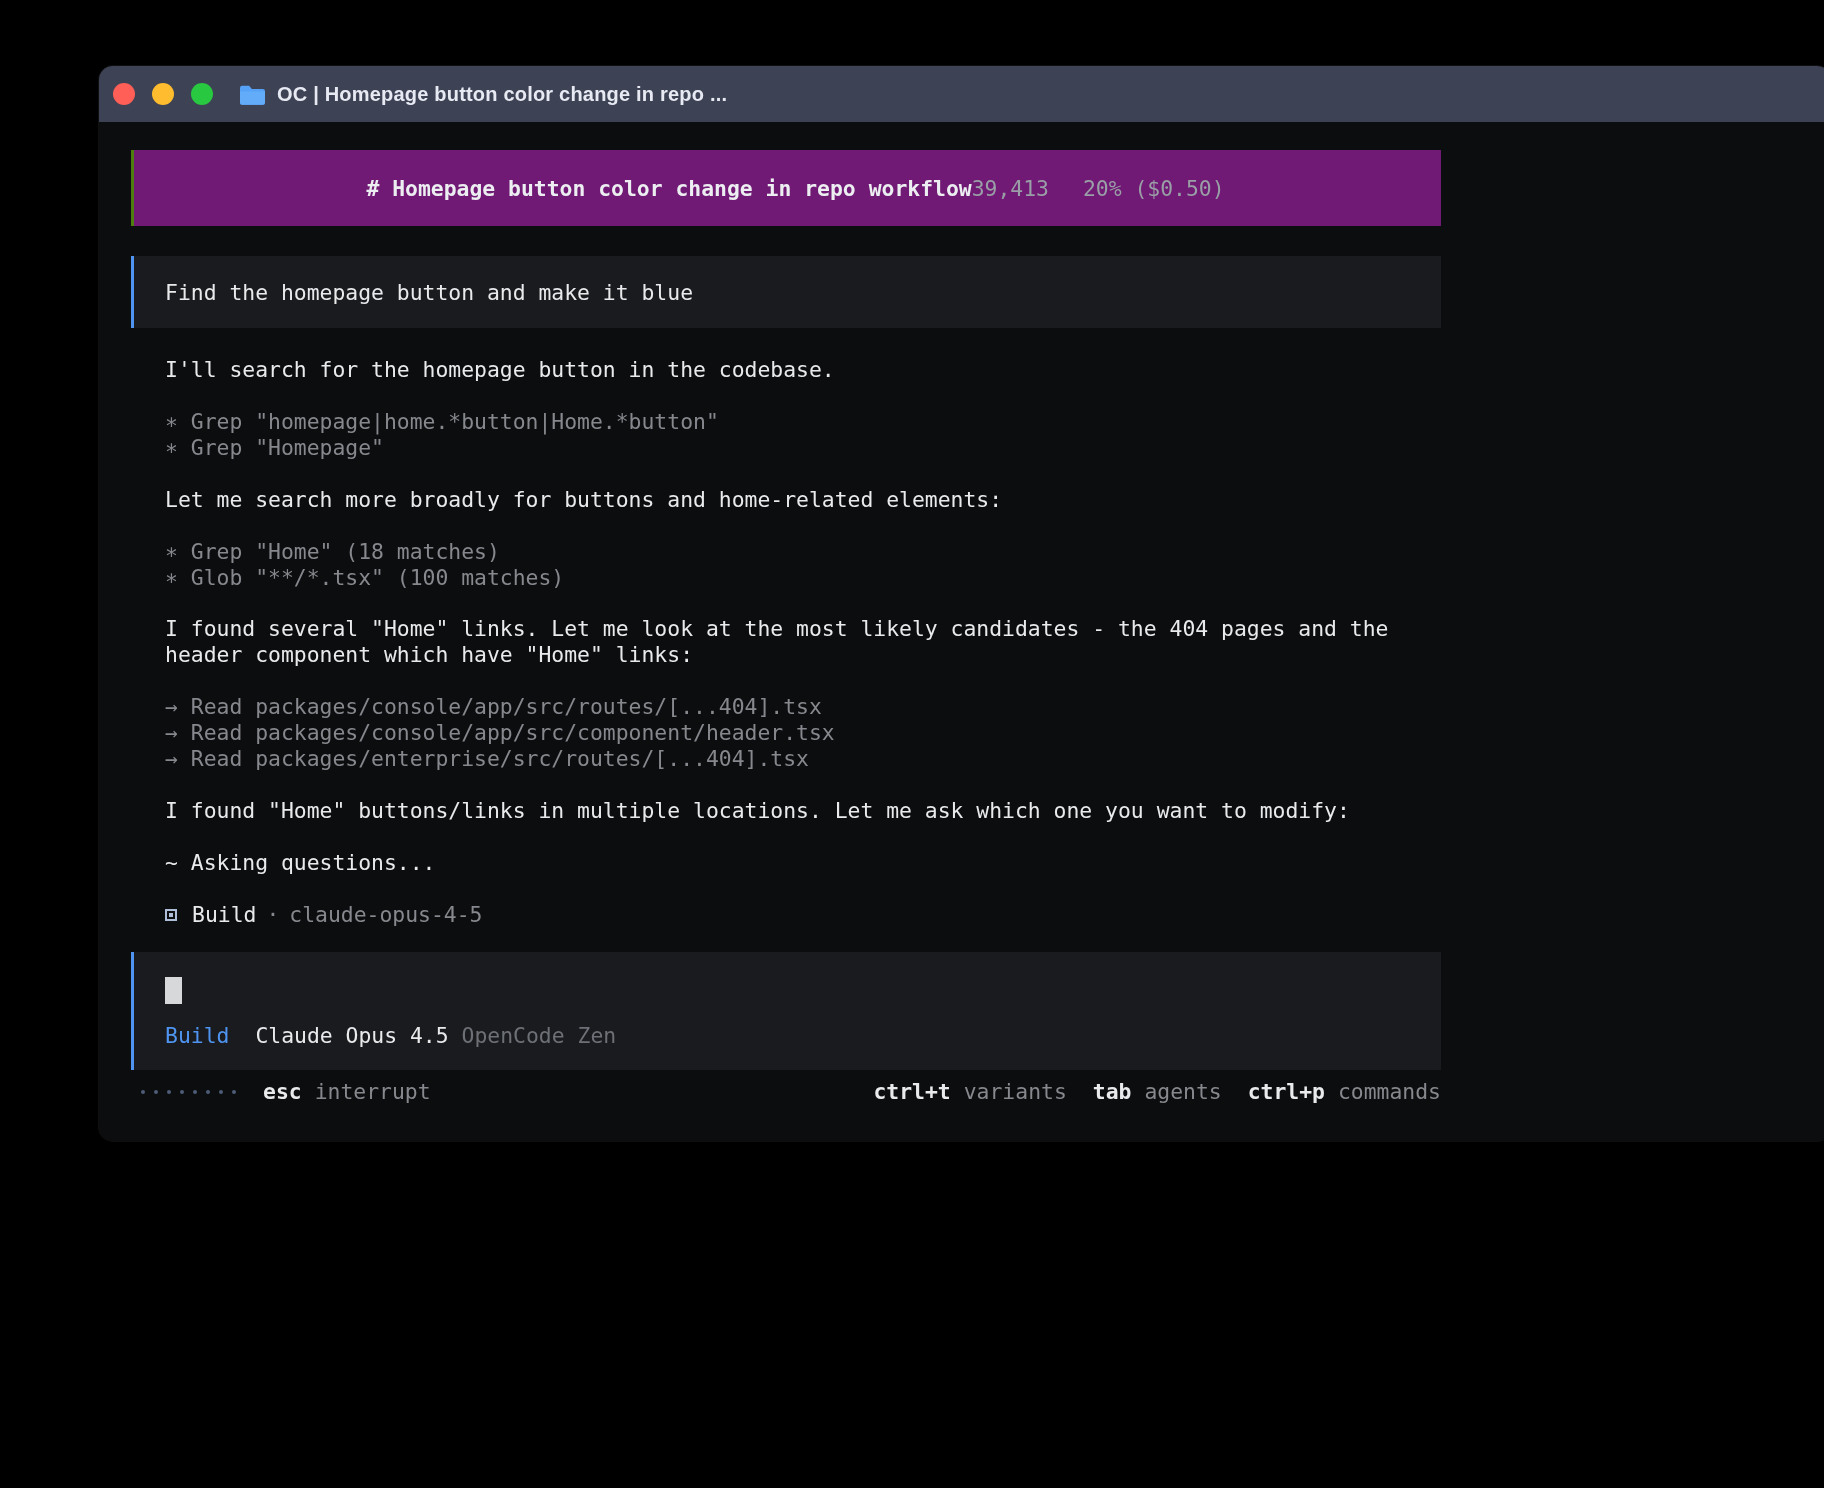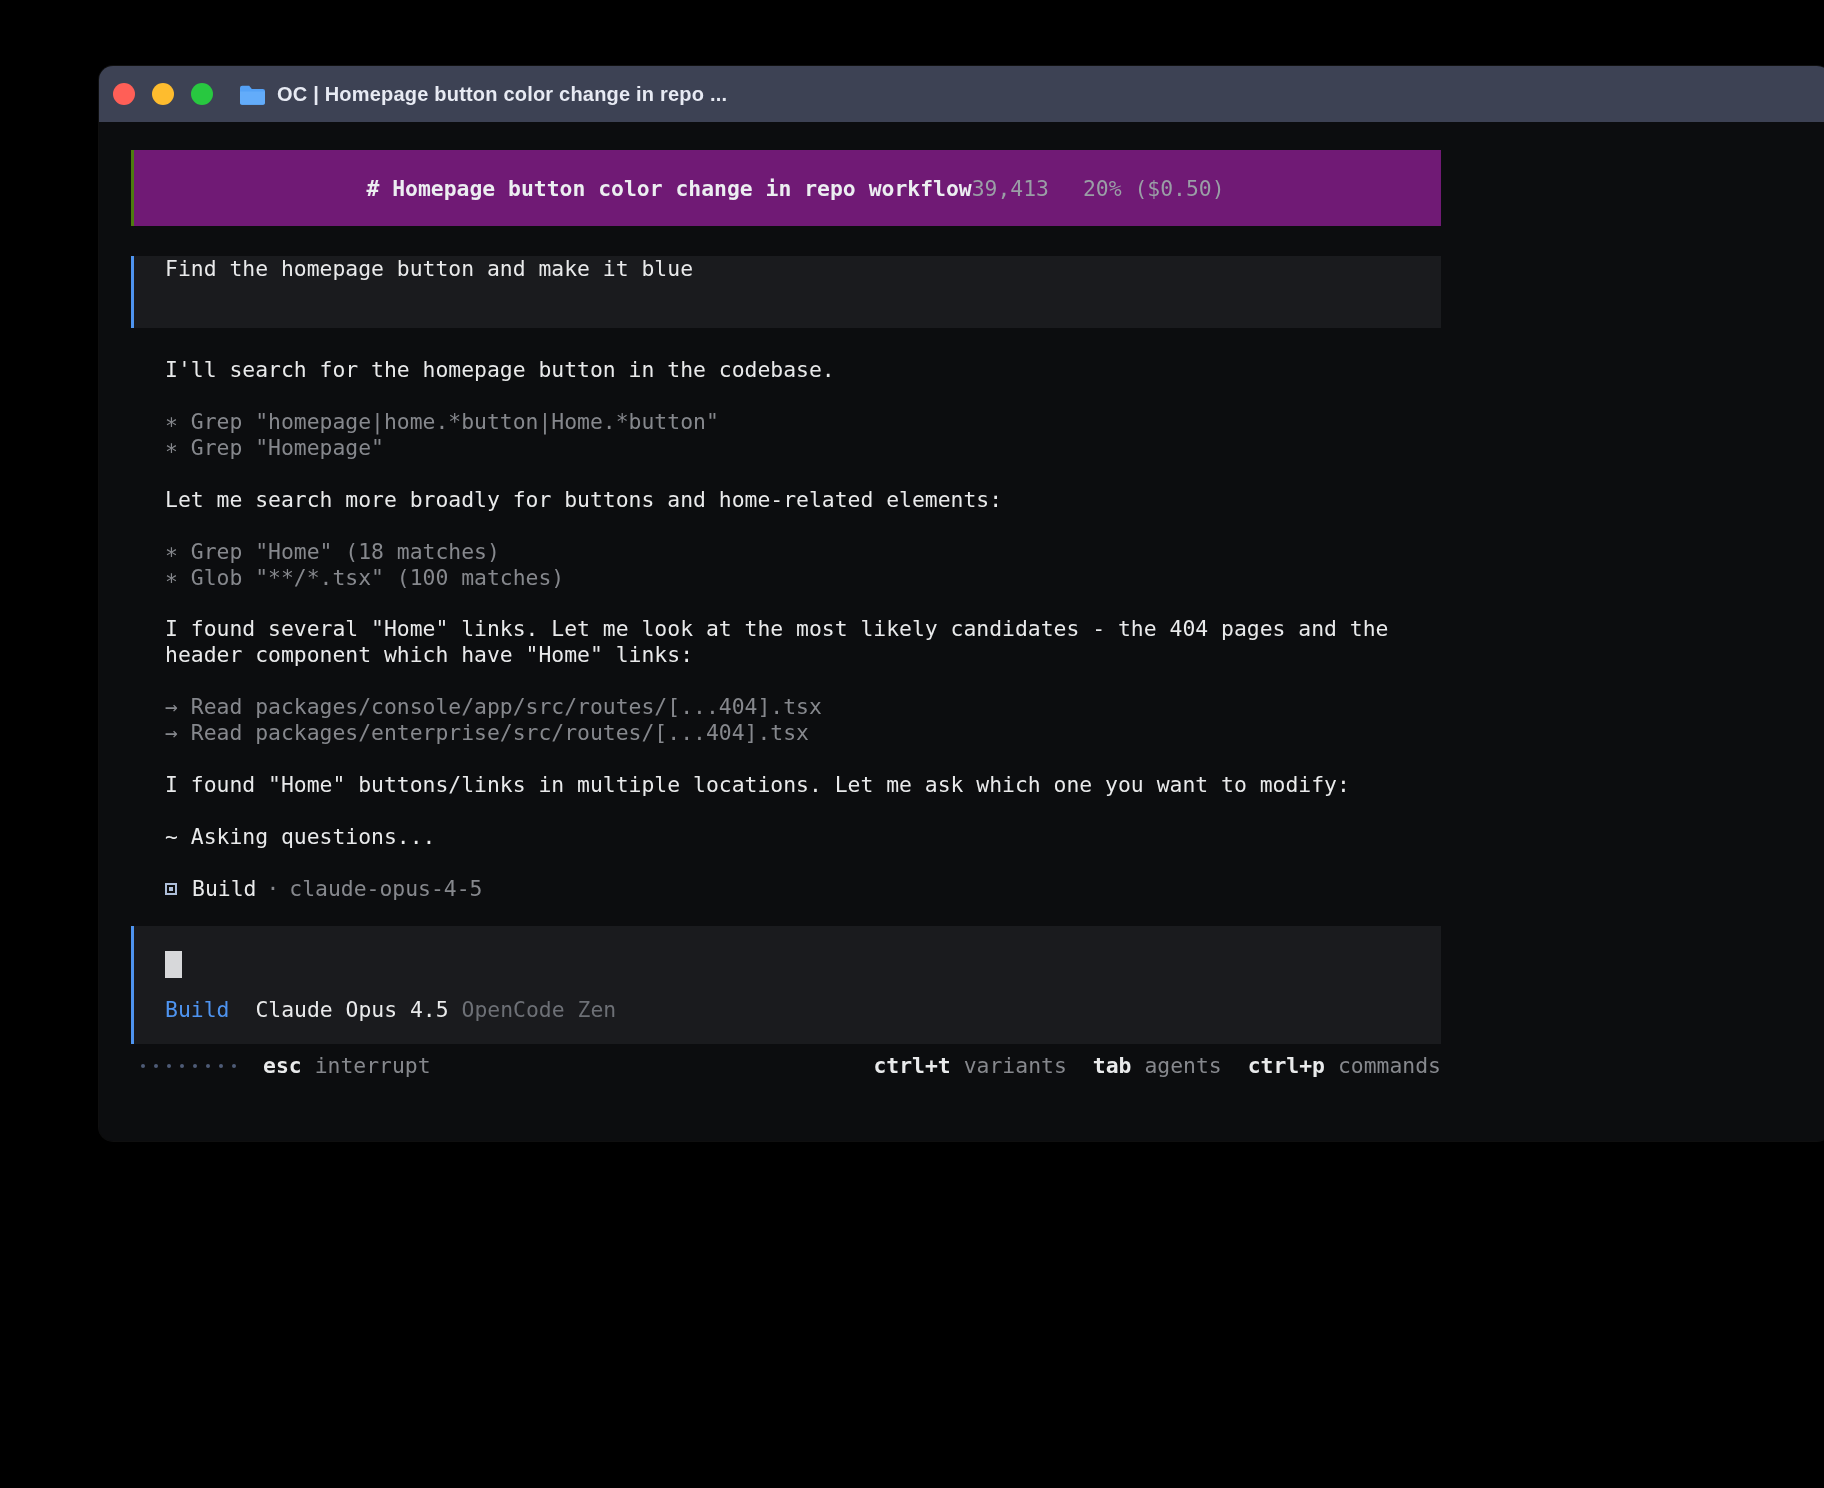--- a/index.html
+++ b/index.html
@@ -40,21 +40,21 @@
   .tui-header {
     width:1310px; height:76px; background:#701a75; border-left:3px solid #4d7c0f;
     display:flex; align-items:center; justify-content:center;
     padding:0 15px 0 31px; font-size:21.4px;
   }
   .tui-header .h-title { color:#eceef1; font-weight:bold; white-space:pre; }
   .tui-header .h-stats { display:flex; gap:34px; color:#9a9ea6; white-space:pre; }
   .user-msg {
     width:1310px; height:72px; margin-top:30px; background:#1a1b1e;
     border-left:3px solid var(--accent);
-    display:flex; padding:0 31px;
+    display:flex; align-items:center; padding:0 31px;
     color:#e9eaeb; font-size:21.4px; white-space:pre;
   }
   .chat {
     margin-top:29px; width:1310px; padding:0 34px;
     font-size:21.4px; line-height:25.9px;
   }
   .chat .block + .block { margin-top:26px; }
   .chat p { margin:0; }
   .text { color:#e9eaeb; }
   .dim { color:#86888d; }
@@ -135,20 +135,21 @@
       </div>
       <div class="block">
         <p class="dim">∗ Grep "Home" (18 matches)</p>
         <p class="dim">∗ Glob "**/*.tsx" (100 matches)</p>
       </div>
       <div class="block">
         <p class="text">I found several "Home" links. Let me look at the most likely candidates - the 404 pages and the header component which have "Home" links:</p>
       </div>
       <div class="block">
         <p class="dim">→ Read packages/console/app/src/routes/[...404].tsx</p>
+        <p class="dim">→ Read packages/console/app/src/component/header.tsx</p>
         <p class="dim">→ Read packages/enterprise/src/routes/[...404].tsx</p>
       </div>
       <div class="block">
         <p class="text">I found "Home" buttons/links in multiple locations. Let me ask which one you want to modify:</p>
       </div>
       <div class="block">
         <p class="text">~ Asking questions...</p>
       </div>
       <div class="block status">
         <span class="agent-icon"></span>

